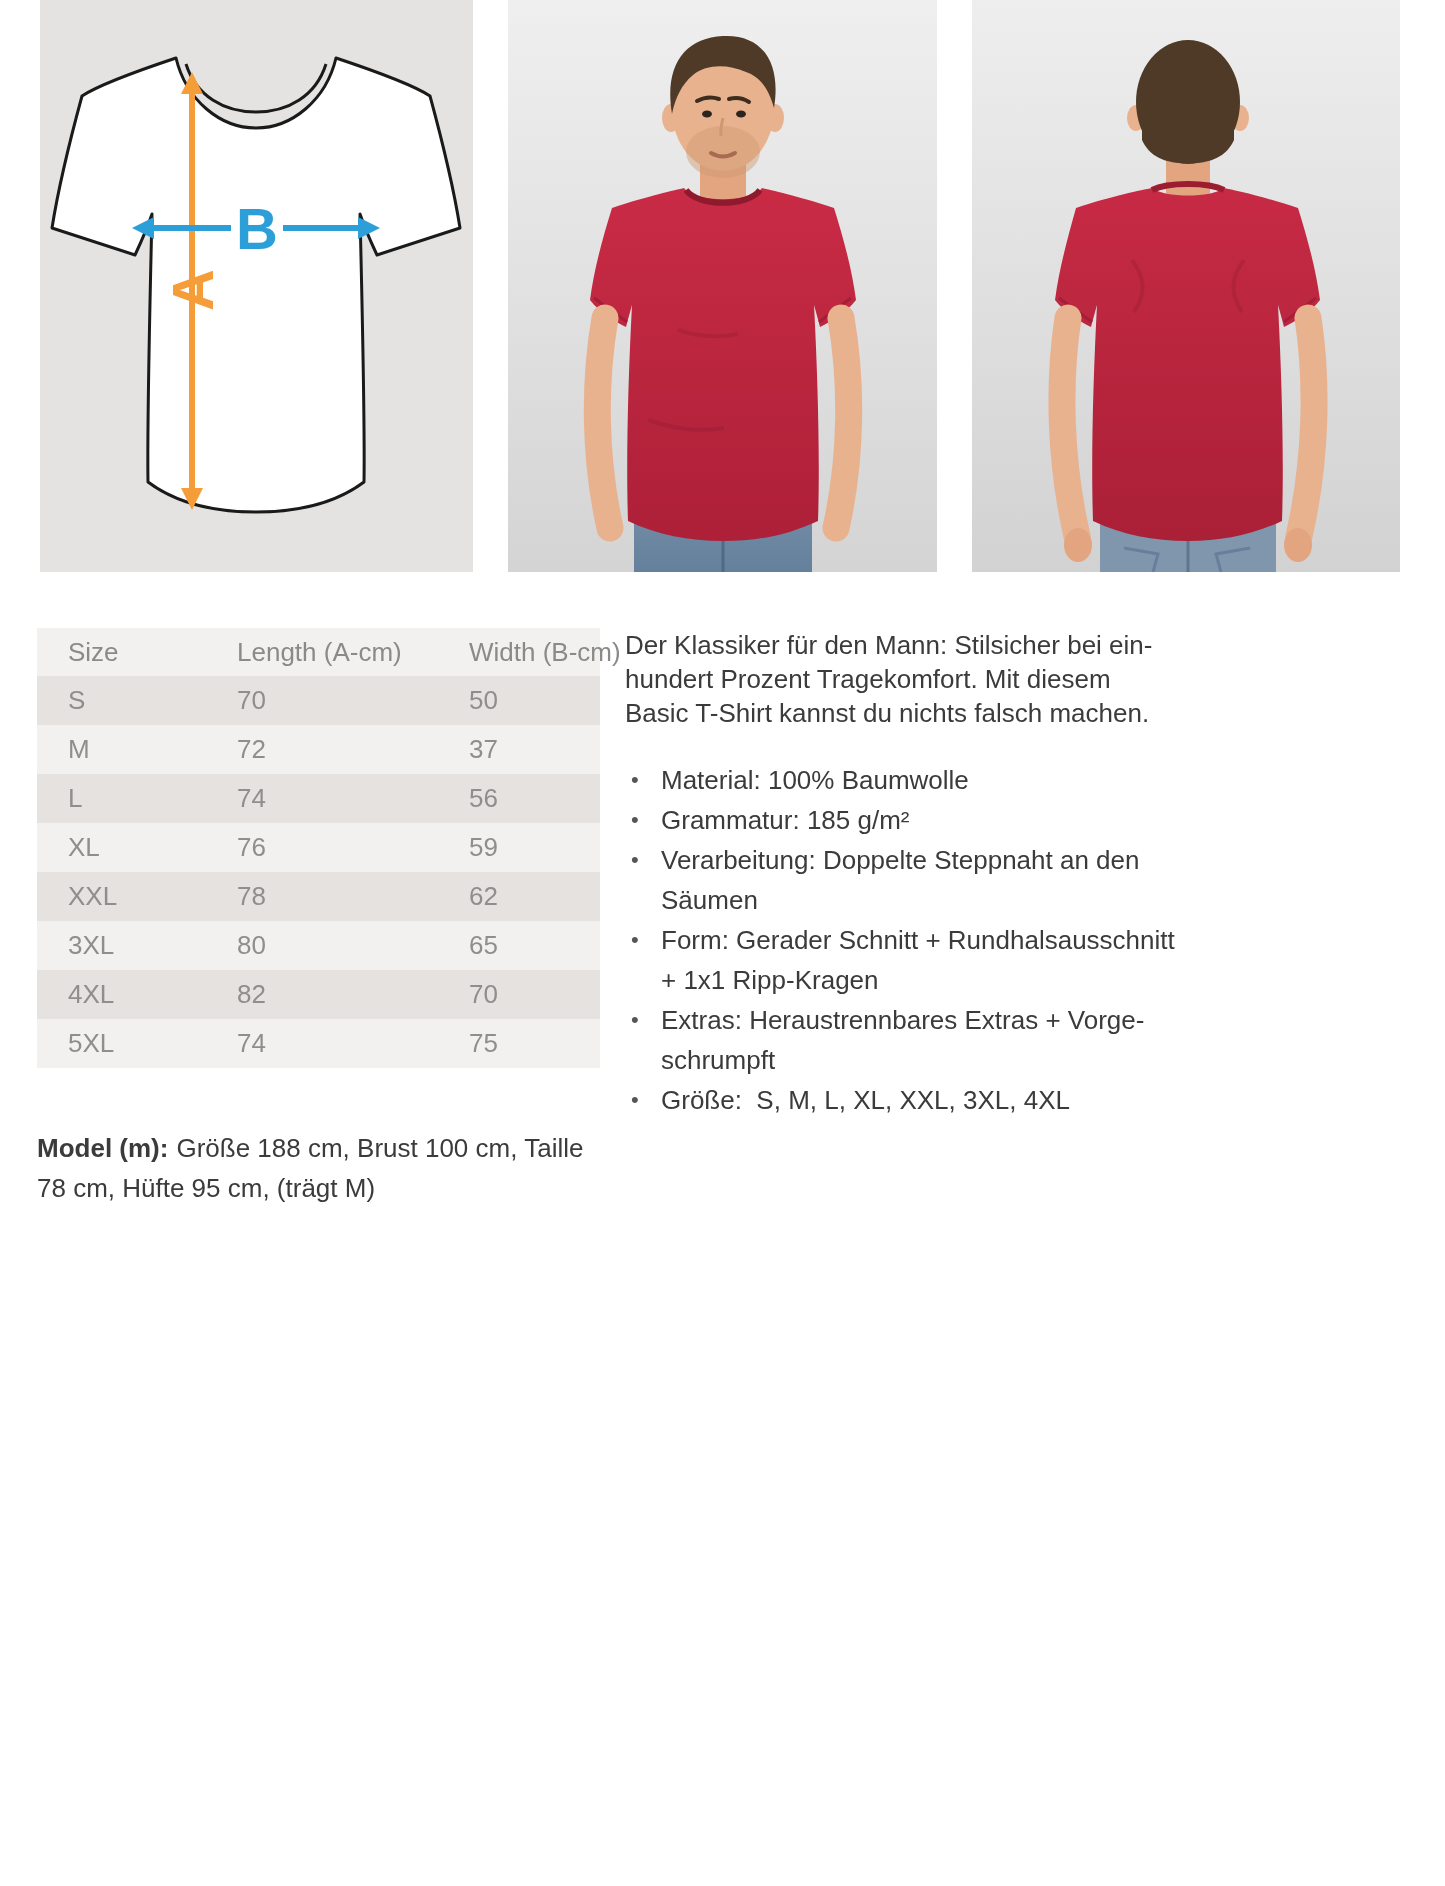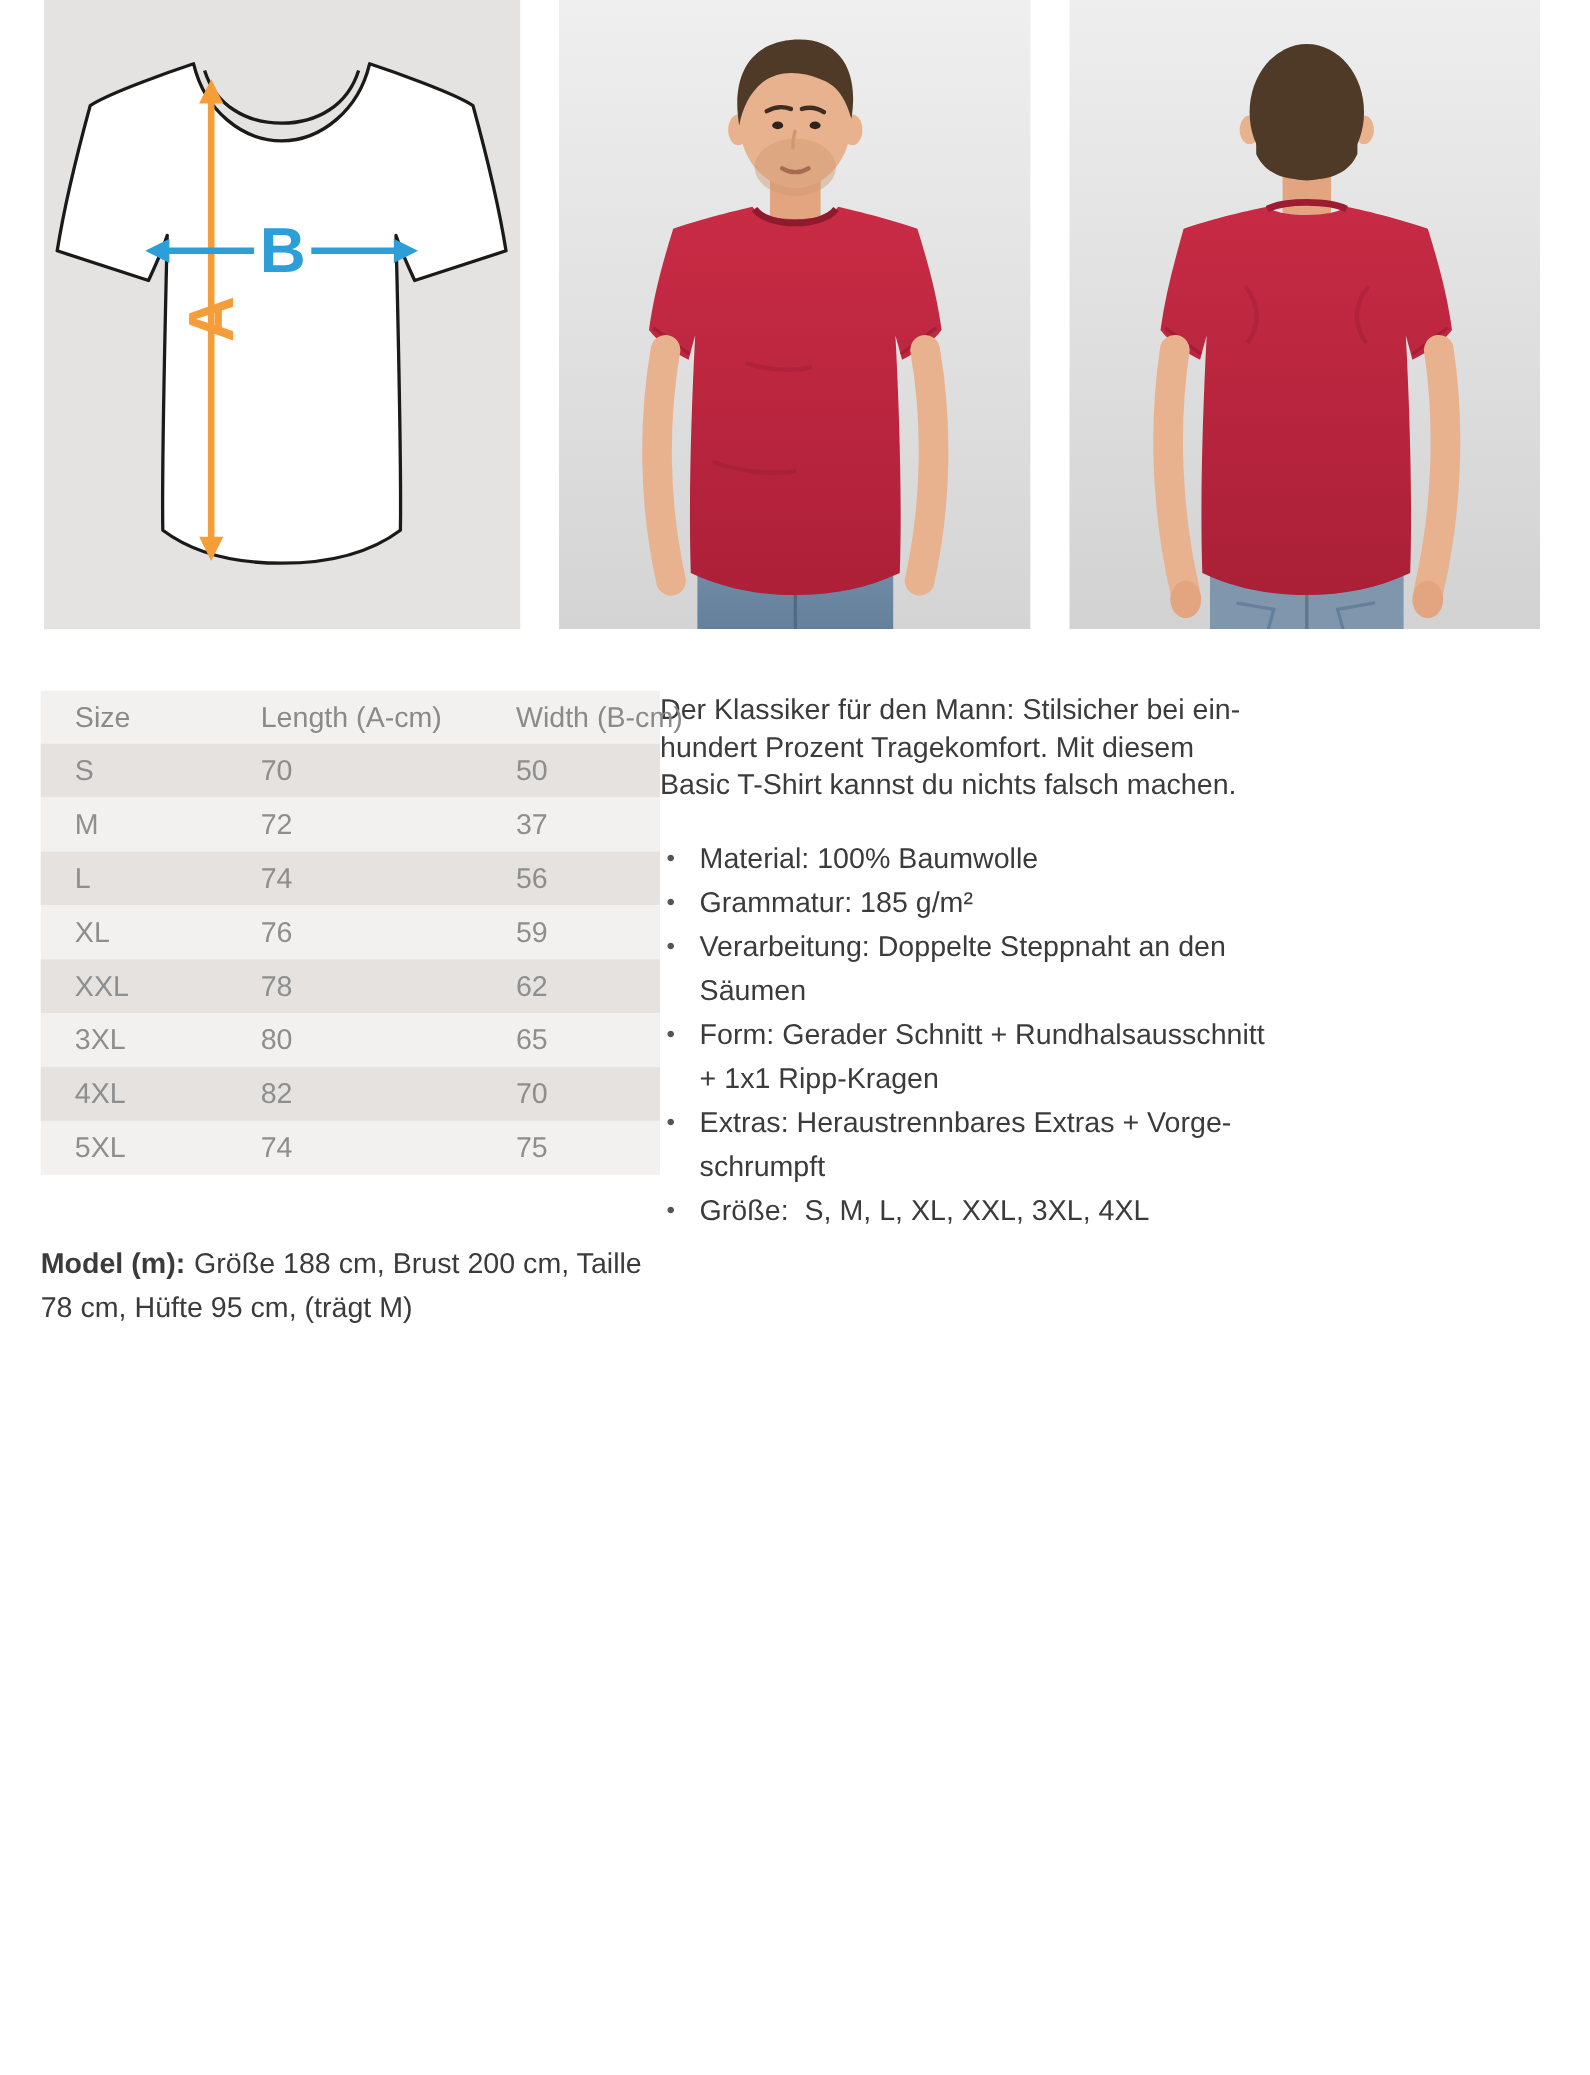--- a/index.html
+++ b/index.html
@@ -10,21 +10,21 @@
   
   .top-row{
     position:absolute;top:0;left:40px;width:1365px;height:572px;
     display:flex;gap:35px;
   }
   .panel{height:572px;overflow:hidden;}
   .panel svg{display:block;}
   .panel-diagram{width:433px;background:#e4e3e2;}
   .panel-photo{width:429px;}
   
-  .content{position:absolute;top:628px;left:37px;display:flex;}
+  .content{position:absolute;top:628px;left:37px;display:flex;gap:25px;}
   .left-col{width:563px;flex:0 0 563px;}
   .right-col{width:620px;flex:0 0 620px;}
   
   .size-table{width:563px;font-size:26px;color:#8e8e8e;}
   .t-row{position:relative;height:49px;line-height:49px;}
   .t-head{height:48px;line-height:48px;background:#f2f1f0;color:#8a8a8a;}
   .t-row span{position:absolute;top:0;white-space:nowrap;}
   .c1{left:31px;}
   .c2{left:200px;}
   .c3{left:432px;}
@@ -266,21 +266,21 @@
         </div>
         <div class="t-row">
           <span class="c1">5XL</span>
           <span class="c2">74</span>
           <span class="c3">75</span>
         </div>
       </div>
     </div>
 
     <div class="note">
-      <div class="line"><span class="bold">Model (m):</span><span>Größe 188 cm, Brust 200 cm, Taille</span></div>
+      <div class="line"><span class="bold">Model (m):</span><span>Größe 188 cm, Brust 100 cm, Taille</span></div>
       <div class="line">78 cm, Hüfte 95 cm, (trägt M)</div>
     </div>
   </div>
 
   <div class="right-col desc">
     <div class="intro">
       <span class="line">Der Klassiker für den Mann: Stilsicher bei ein-</span>
       <span class="line">hundert Prozent Tragekomfort. Mit diesem</span>
       <span class="line">Basic T-Shirt kannst du nichts falsch machen.</span>
     </div>

